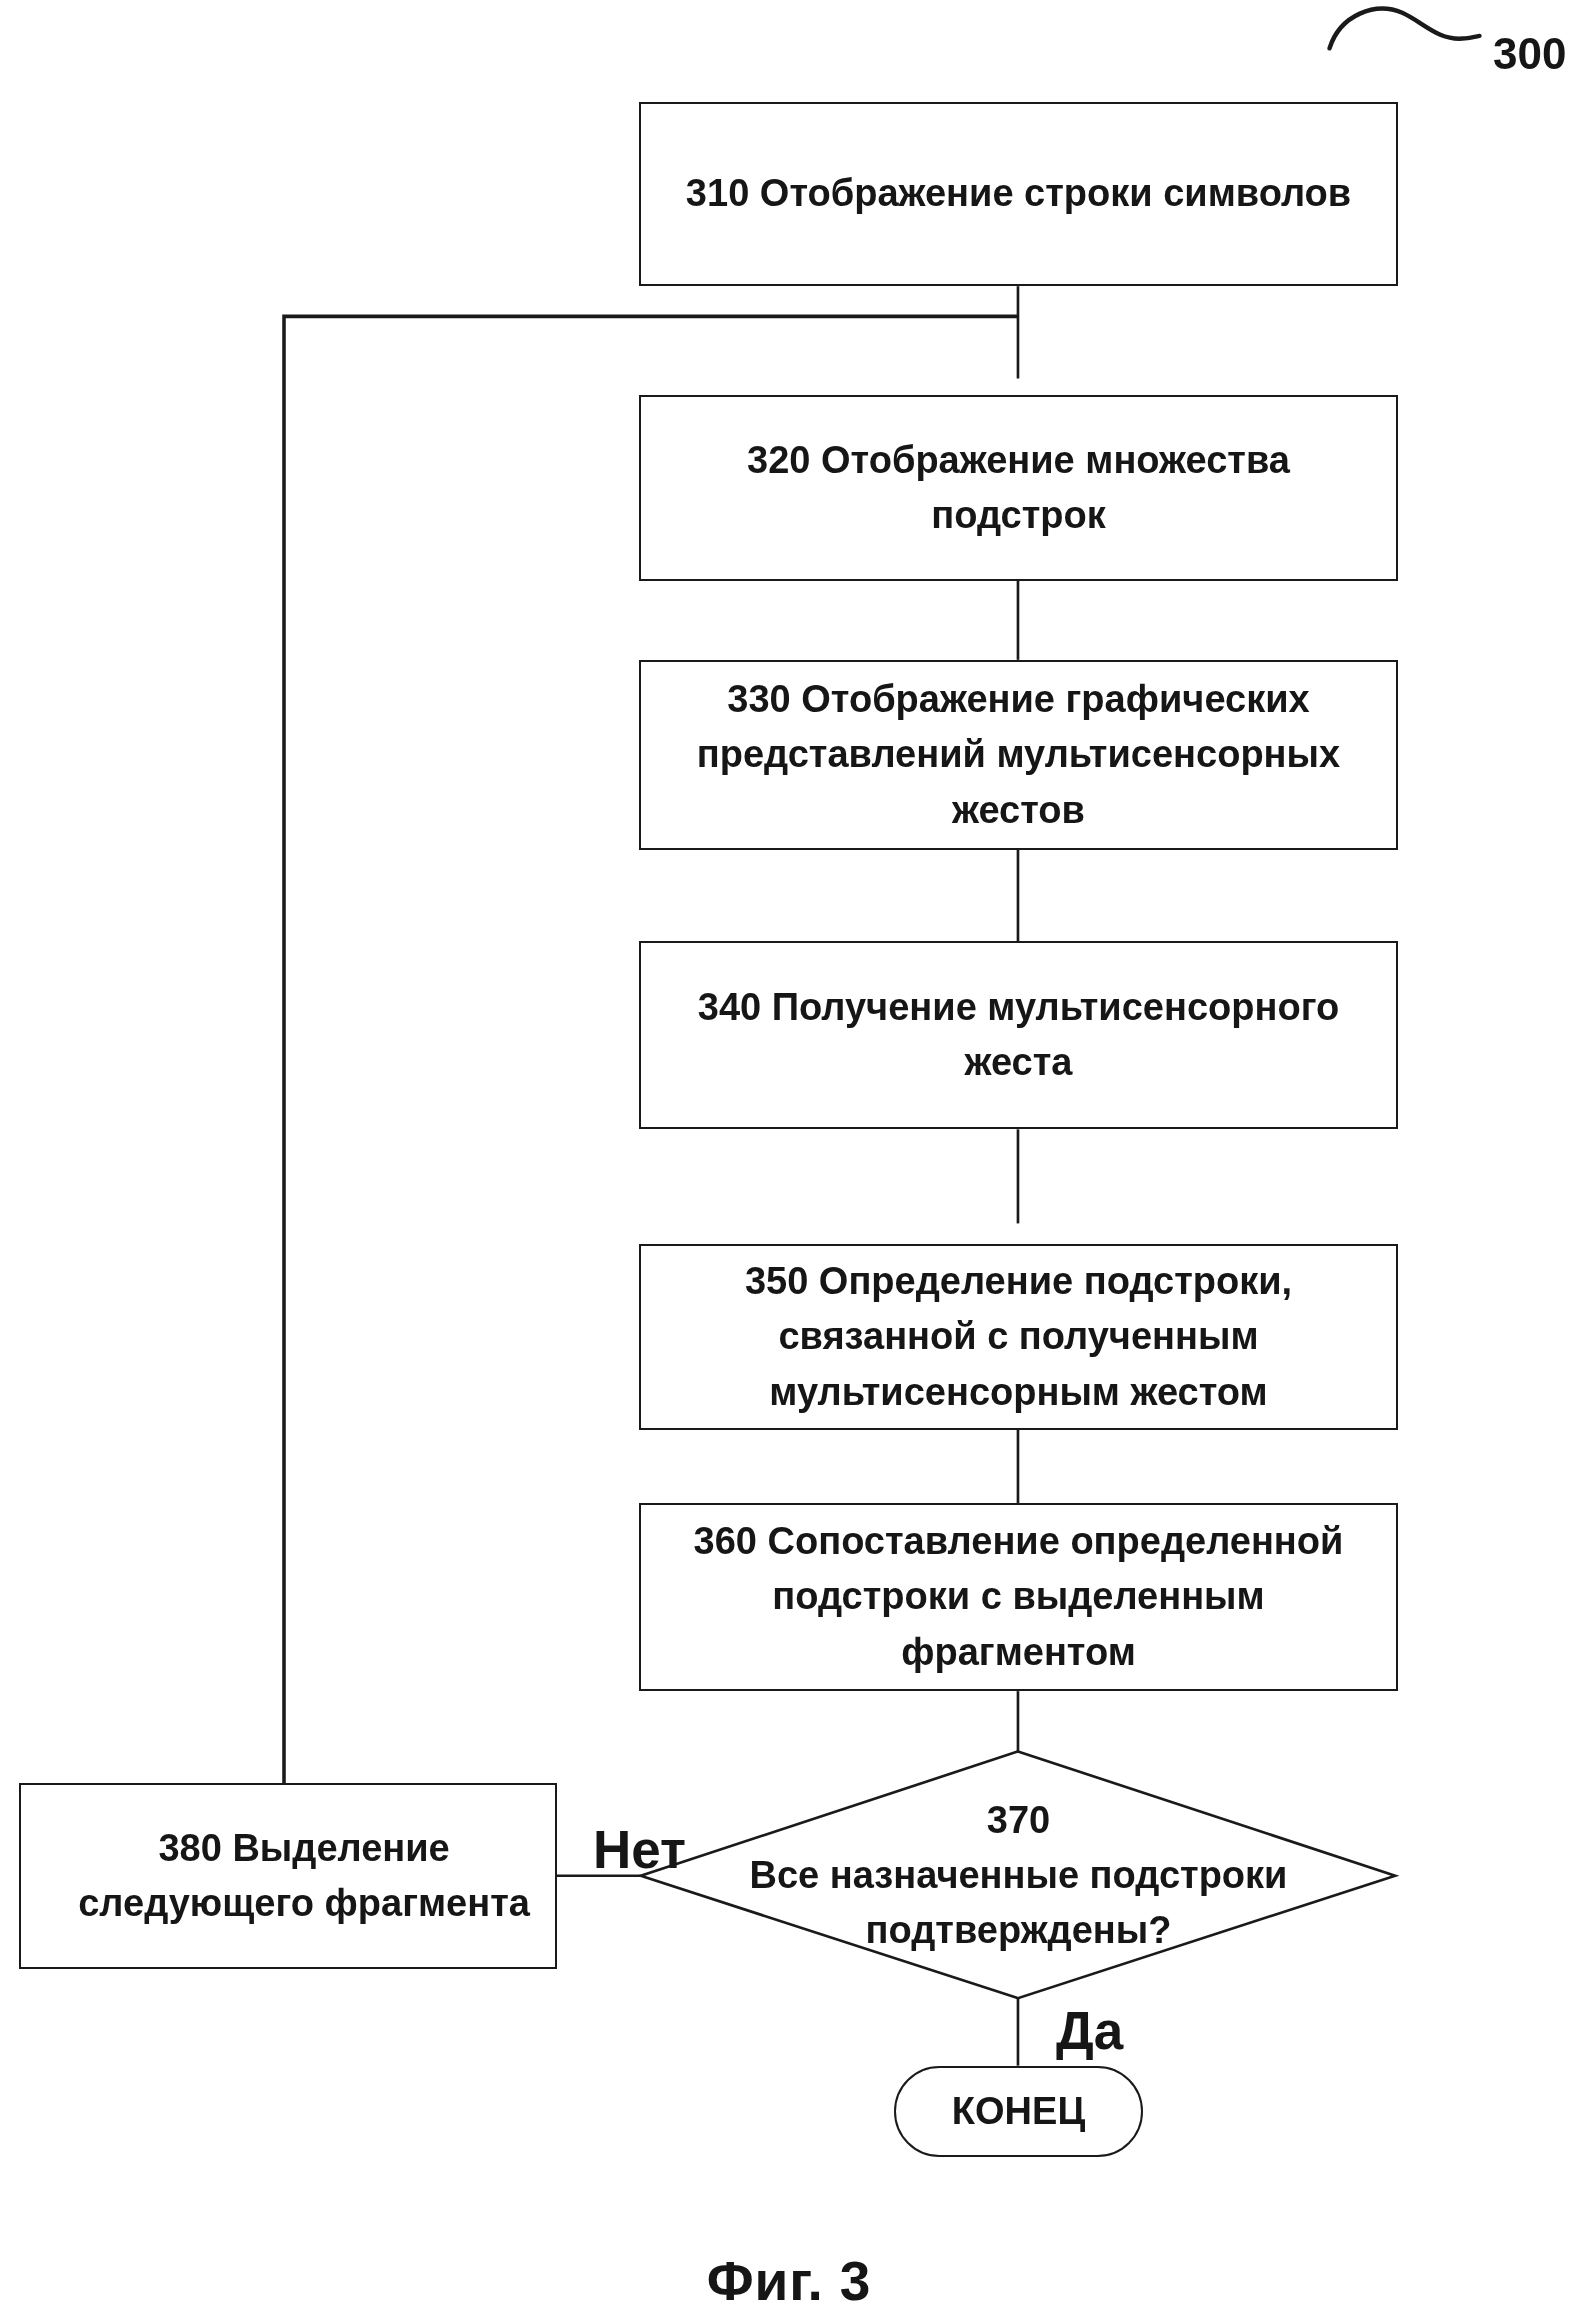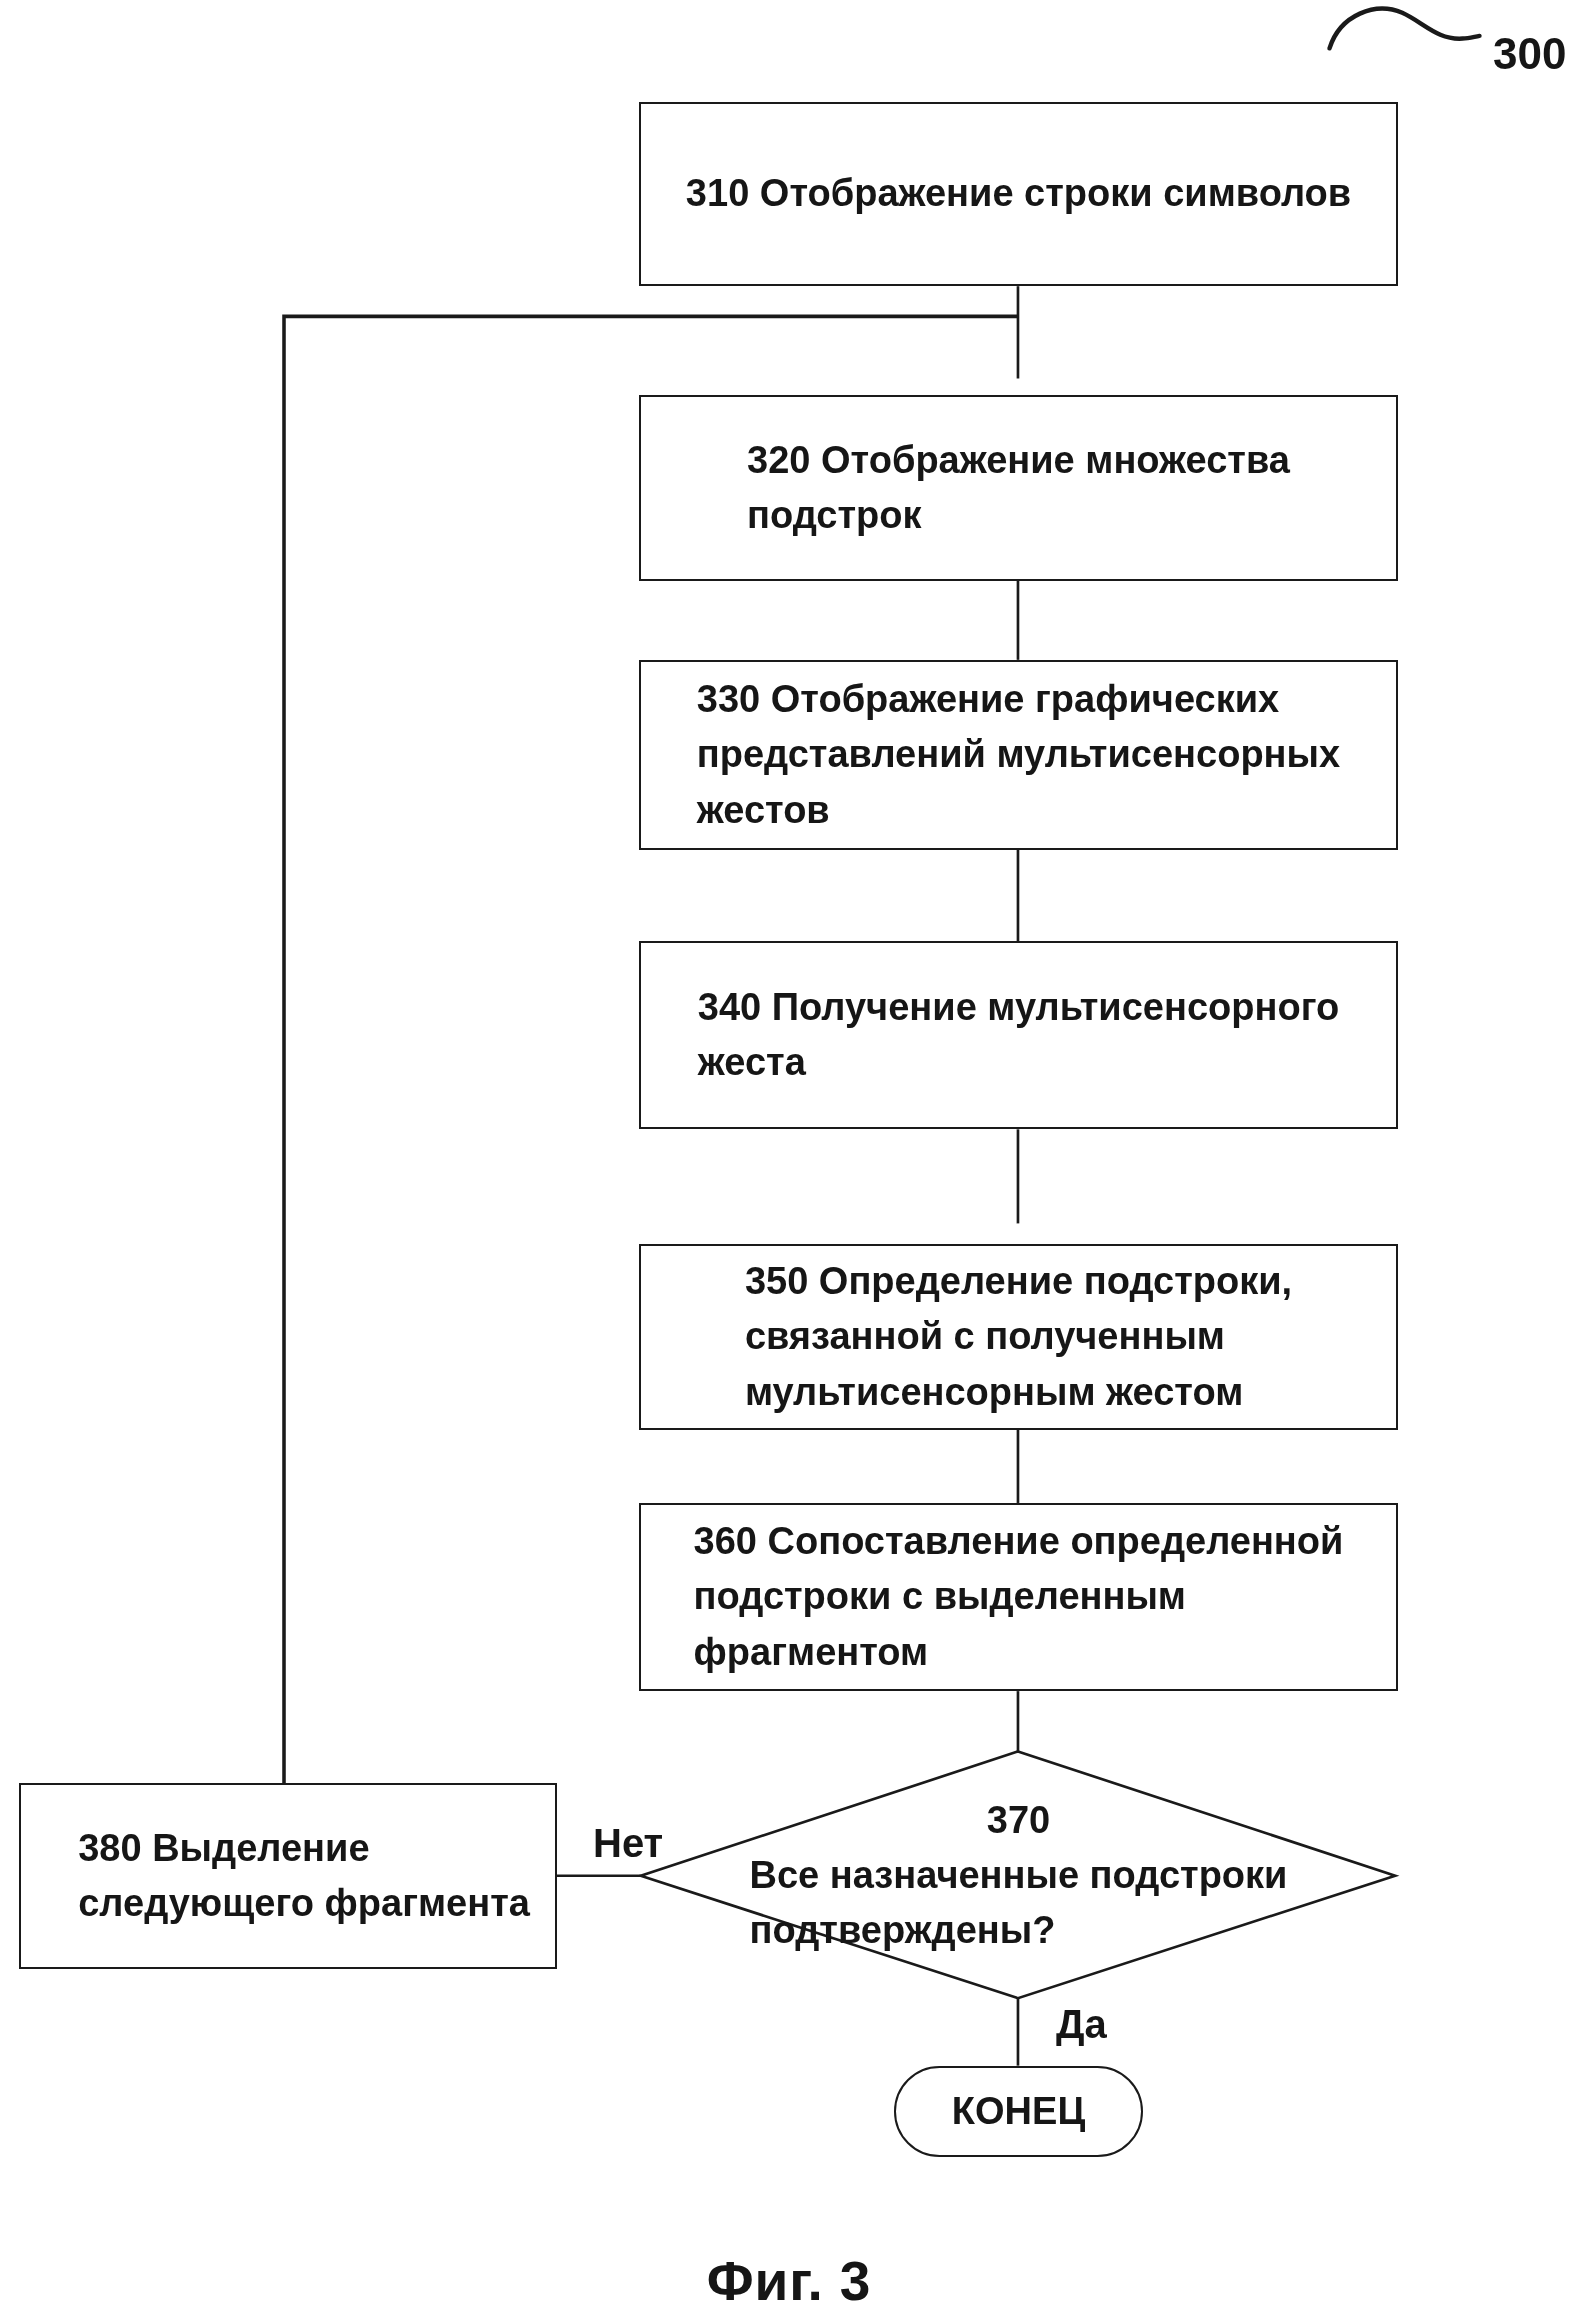--- a/index.html
+++ b/index.html
@@ -14,21 +14,21 @@
     overflow: hidden;
   }
   .lines { position: absolute; left: 0; top: 0; width: 1578px; height: 2319px; }
 
   .node {
     position: absolute;
     display: flex;
     flex-direction: column;
     align-items: center;
     justify-content: center;
-    text-align: left;
+    text-align: center;
     font-size: 38px;
     font-weight: bold;
     line-height: 1.45;
     white-space: pre-line;
   }
   .process { border: 2.7px solid #1a1a1a; background: #ffffff; }
 
   
   .n310 { left: 639px; top: 102px;  width: 759px; height: 184px; }
   .n320 { left: 639px; top: 395px;  width: 759px; height: 186px; }
@@ -43,21 +43,21 @@
   .n370-text { left: 657px; top: 1762px; width: 723px; height: 227px; }
 
   
   .terminator {
     left: 894px; top: 2066px; width: 249px; height: 91px;
     border: 2.7px solid #1a1a1a; border-radius: 46px; background: #ffffff;
   }
 
   .edge-label {
     position: absolute;
-    font-size: 40px;
+    font-size: 53px;
     font-weight: bold;
     line-height: 1;
   }
   .label-no  { left: 593px;  top: 1823px; }
   .label-yes { left: 1056px; top: 2004px; }
 
   .ref-number {
     position: absolute;
     left: 1493px; top: 32px;
     font-size: 44px;

